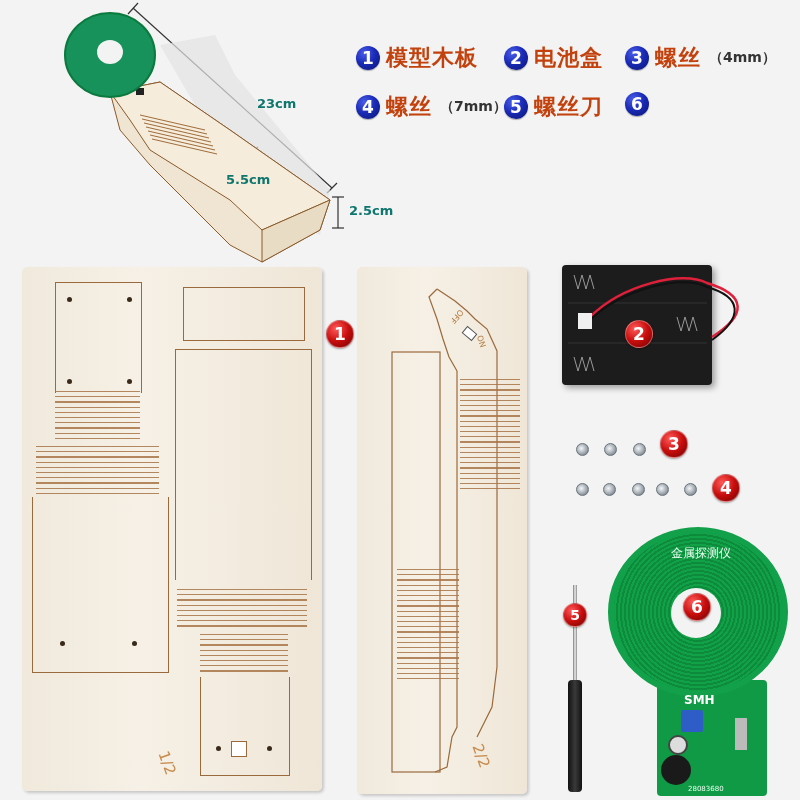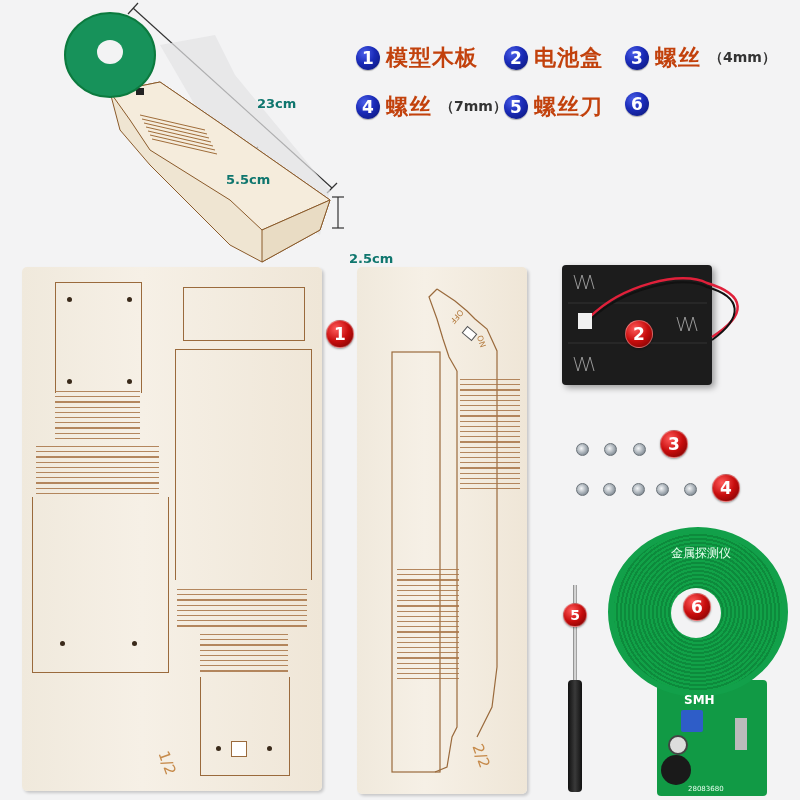--- a/index.html
+++ b/index.html
@@ -57,21 +57,21 @@
         <line x1="150" y1="135" x2="215" y2="150"></line>
       <line x1="152" y1="139" x2="217" y2="154"></line>
     </g>
     <rect x="136" y="88" width="8" height="7" fill="#222"></rect>
 
     <ellipse cx="110" cy="55" rx="45" ry="42" fill="#17925a" stroke="#0b7a3e" stroke-width="2"></ellipse>
     <ellipse cx="110" cy="52" rx="13" ry="12" fill="#f3f3f4"></ellipse>
   </svg>
   <div class="dim-label" style="left:257px;top:96px;">23cm</div>
   <div class="dim-label" style="left:226px;top:172px;">5.5cm</div>
-  <div class="dim-label" style="left:349px;top:203px;margin-top:48px;">2.5cm</div>
+  <div class="dim-label" style="left:349px;top:203px;">2.5cm</div>
 </div>
 
 <div>
   <div class="legend-item" style="left:356px;top:43px;">
     <span class="badge-blue">1</span>
     <span class="legend-label">模型木板</span>
   </div>
   <div class="legend-item" style="left:504px;top:43px;">
     <span class="badge-blue">2</span>
     <span class="legend-label">电池盒</span>

